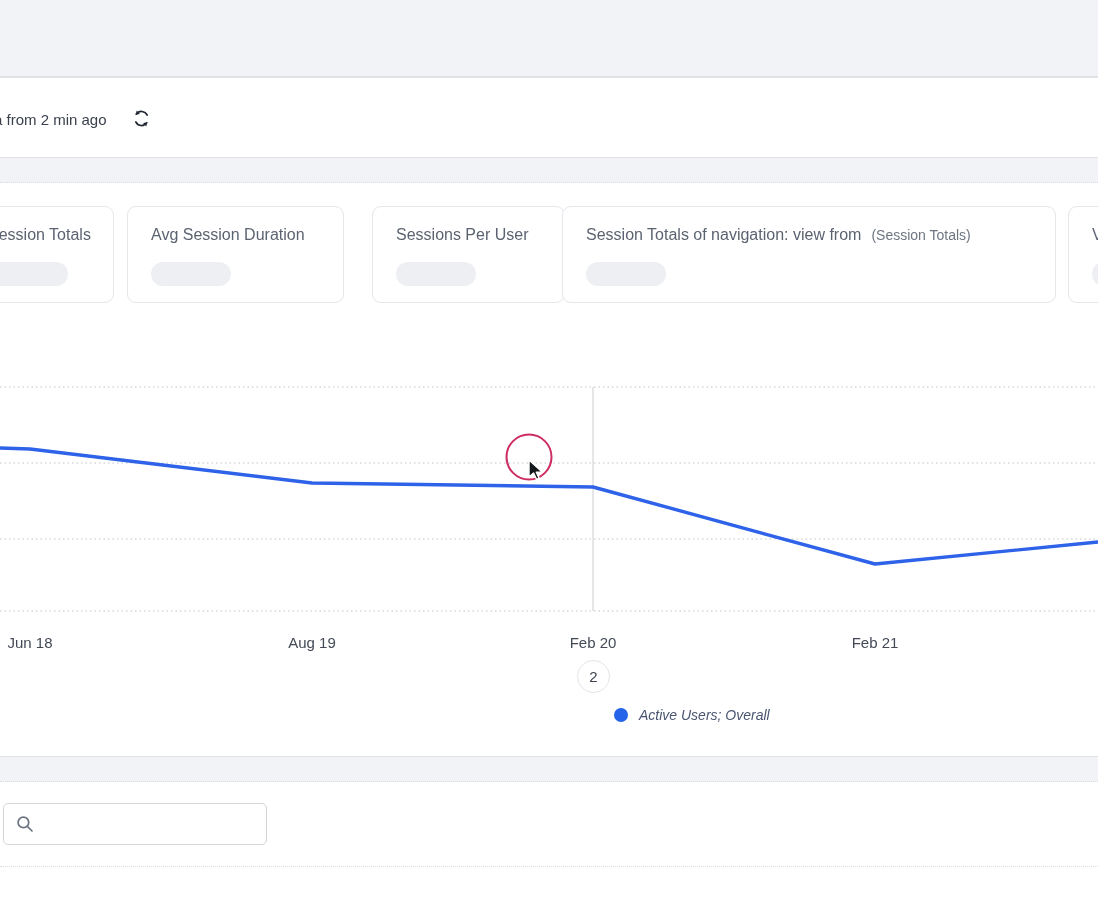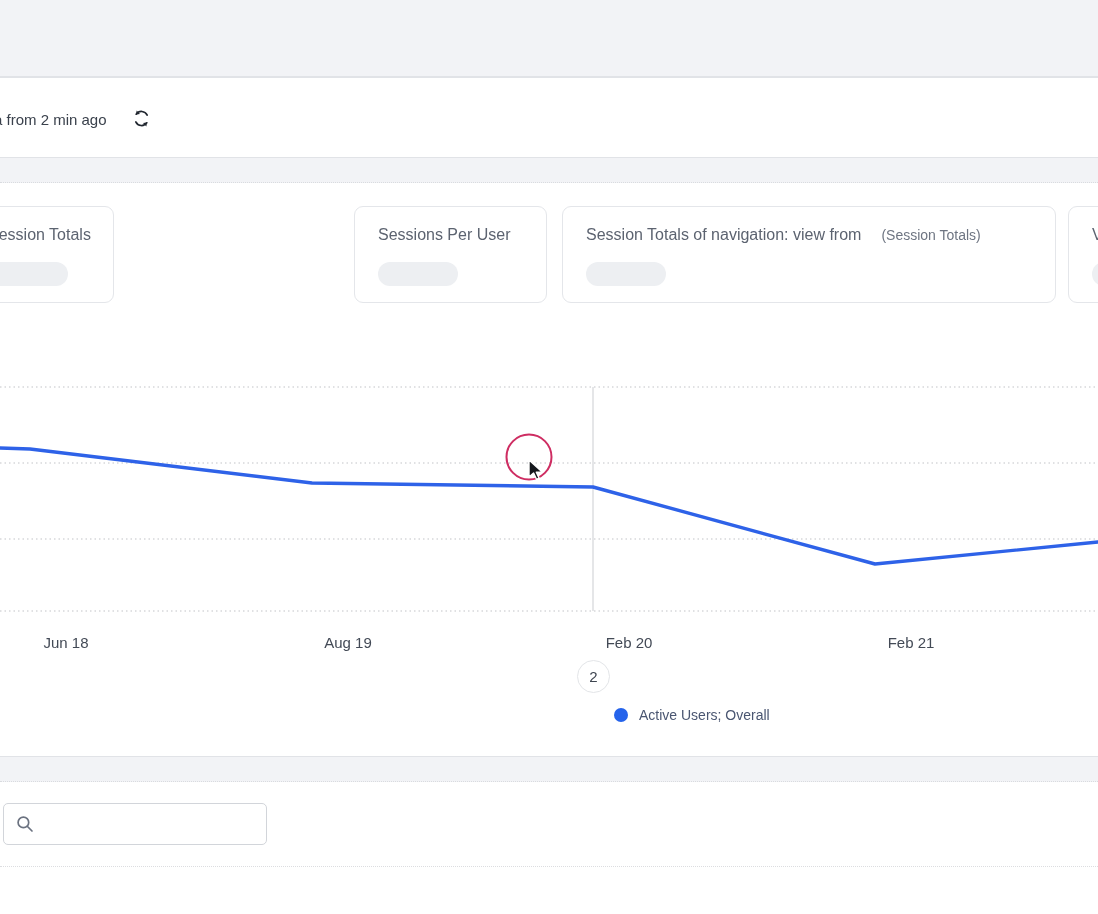--- a/index.html
+++ b/index.html
@@ -34,45 +34,45 @@
   .band-b { top:756px; }
   
   .metric-card {
     position:absolute; top:206px; height:97px; background:#ffffff;
     border:1px solid #e4e6ea; border-radius:9px;
   }
   .metric-card .card-title {
     position:absolute; left:23px; top:19px; font-size:16px; color:#5c6370;
     white-space:nowrap;
   }
-  .metric-card .card-suffix { font-size:14px; color:#6e7582; margin-left:20px; }
+  .metric-card .card-suffix { font-size:14px; color:#6e7582; margin-left:10px; }
   .metric-card .skeleton-pill {
     position:absolute; left:23px; top:55px; width:80px; height:24px;
     border-radius:12px; background:#edeff2;
   }
   .card-1 { left:-36px; width:150px; }
   .card-2 { left:127px; width:217px; }
-  .card-3 { left:354px; width:193px; }
+  .card-3 { left:372px; width:193px; }
   .card-4 { left:562px; width:494px; }
   .card-5 { left:1068px; width:220px; }
   
   #chart-svg { position:absolute; left:0; top:340px; }
   .x-tick {
     position:absolute; top:634px; transform:translateX(-50%);
-    font-size:15px; color:#434a56; white-space:nowrap;margin-left:36px;
+    font-size:15px; color:#434a56; white-space:nowrap;
   }
   .day-badge {
     position:absolute; left:577px; top:660px; width:33px; height:33px;
     border-radius:50%; background:#ffffff; border:1px solid #e3e5e8;
     display:flex; align-items:center; justify-content:center;
     font-size:15px; color:#3e4550; cursor:pointer;
   }
   .legend-row {
     position:absolute; left:614px; top:707px; display:flex; align-items:center;
-    gap:11px; cursor:pointer;
+    gap:11px; cursor:pointer;font-style:italic;
   }
   .legend-dot { width:14px; height:14px; border-radius:50%; }
   .legend-label { font-size:14px; color:#4a5671; white-space:nowrap; }
   
   #cursor-overlay { position:absolute; left:499px; top:427px; pointer-events:none; }
   
   .search-box {
     position:absolute; left:3px; top:803px; width:264px; height:42px;
     background:#ffffff; border:1px solid #d2d5da; border-radius:5px;
     display:flex; align-items:center; padding-left:12px; gap:8px;
@@ -106,20 +106,24 @@
     </span>
   </button>
 
   <div class="section-band band-a"></div>
 
   <div class="metric-card card-1">
     <div class="card-title"><span>Session Totals</span></div>
     <div class="skeleton-pill"></div>
   </div>
 
+  <div class="metric-card card-2">
+    <div class="card-title"><span>Avg Session Duration</span></div>
+    <div class="skeleton-pill"></div>
+  </div>
 
   <div class="metric-card card-3">
     <div class="card-title"><span>Sessions Per User</span></div>
     <div class="skeleton-pill"></div>
   </div>
 
   <div class="metric-card card-4">
     <div class="card-title">
       <span>Session Totals of navigation: view from</span><span class="card-suffix">(Session Totals)</span>
     </div>

